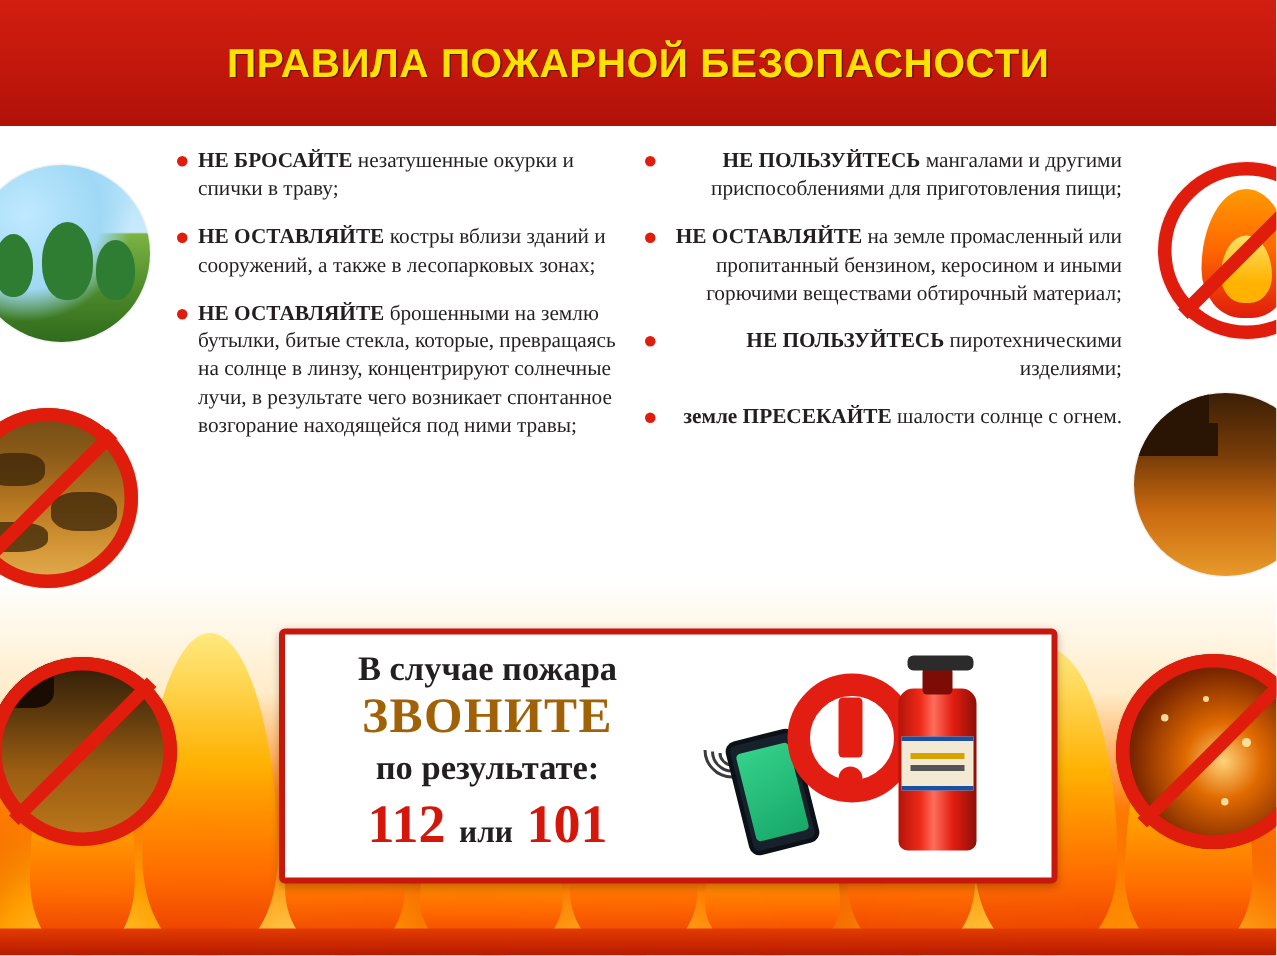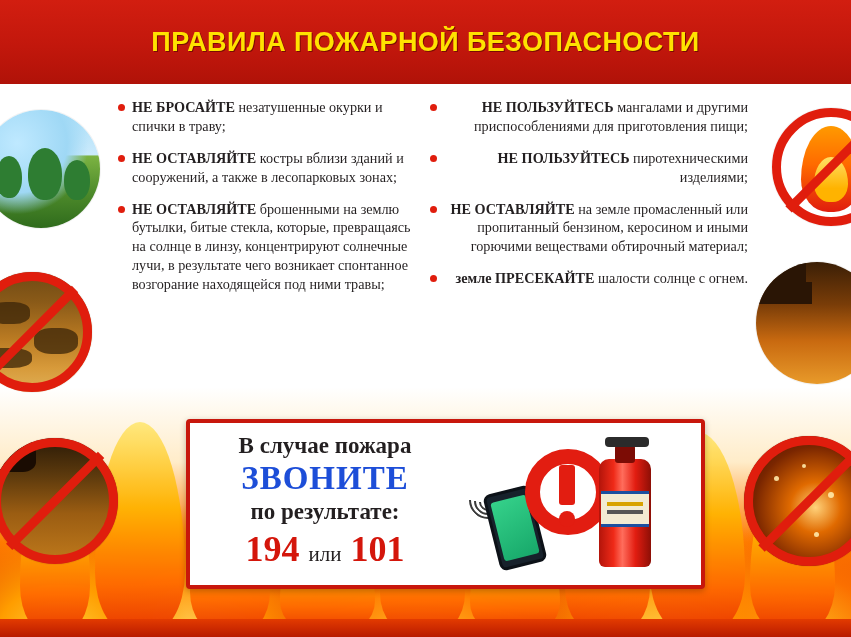--- a/index.html
+++ b/index.html
@@ -226,24 +226,24 @@
   .call-text {
     position: absolute;
     left: 16px;
     top: 10px;
     width: 238px;
     text-align: center;
     font-family: "Liberation Serif", serif;
     color: #231f20;
   }
   .call-l1 { font-size: 23px; font-weight: bold; line-height: 1.1; }
-  .call-l2 { font-size: 33px; font-weight: bold; color: #1d4ed8; line-height: 1.1; margin-top: 2px; letter-spacing: 1px;}
+  .call-l2 { font-size: 33px; font-weight: bold; color: #a16207; line-height: 1.1; margin-top: 2px; letter-spacing: 1px;}
   .call-l3 { font-size: 23px; font-weight: bold; line-height: 1.1; margin-top: 2px;}
   .call-l4 { font-size: 36px; font-weight: bold; color: #d4160b; line-height: 1.1; margin-top: 6px; }
-  .call-l4 .ili { font-size: 21px; color: #231f20; font-weight: normal; }
+  .call-l4 .ili { font-size: 21px; color: #231f20; font-weight: bold; }
 
   
   .ext-wrap {
     position: absolute;
     right: 8px;
     top: 6px;
     width: 220px;
     height: 148px;
   }
   .hose-ring {
@@ -437,41 +437,41 @@
       </div>
     </div>
 
     <div class="col col-right">
       <div class="rule">
         <span class="dot"></span>
         <b>НЕ ПОЛЬЗУЙТЕСЬ</b><span> мангалами и другими приспособлениями для приготовления пищи;</span>
       </div>
       <div class="rule">
         <span class="dot"></span>
+        <b>НЕ ОСТАВЛЯЙТЕ</b><span> на земле промасленный или пропитанный бензином, керосином и иными горючими веществами обтирочный материал;</span>
+      </div>
+      <div class="rule">
+        <span class="dot"></span>
         <b>НЕ ПОЛЬЗУЙТЕСЬ</b><span> пиротехническими изделиями;</span>
-      </div>
-      <div class="rule">
-        <span class="dot"></span>
-        <b>НЕ ОСТАВЛЯЙТЕ</b><span> на земле промасленный или пропитанный бензином, керосином и иными горючими веществами обтирочный материал;</span>
       </div>
       <div class="rule">
         <span class="dot"></span>
         <b>земле ПРЕСЕКАЙТЕ</b><span> шалости солнце с огнем.</span>
       </div>
     </div>
 
   </div>
 
   <div class="callbox">
     <div class="call-text">
       <div class="call-l1">В случае пожара</div>
       <div class="call-l2">ЗВОНИТЕ</div>
       <div class="call-l3">по результате:</div>
       <div class="call-l4">
-        <span>194</span>
+        <span>112</span>
         <span class="ili">или</span>
         <span>101</span>
       </div>
     </div>
 
     <div class="ext-wrap">
       <div class="wave w3"></div>
       <div class="wave w2"></div>
       <div class="wave w1"></div>
       <div class="phone">

